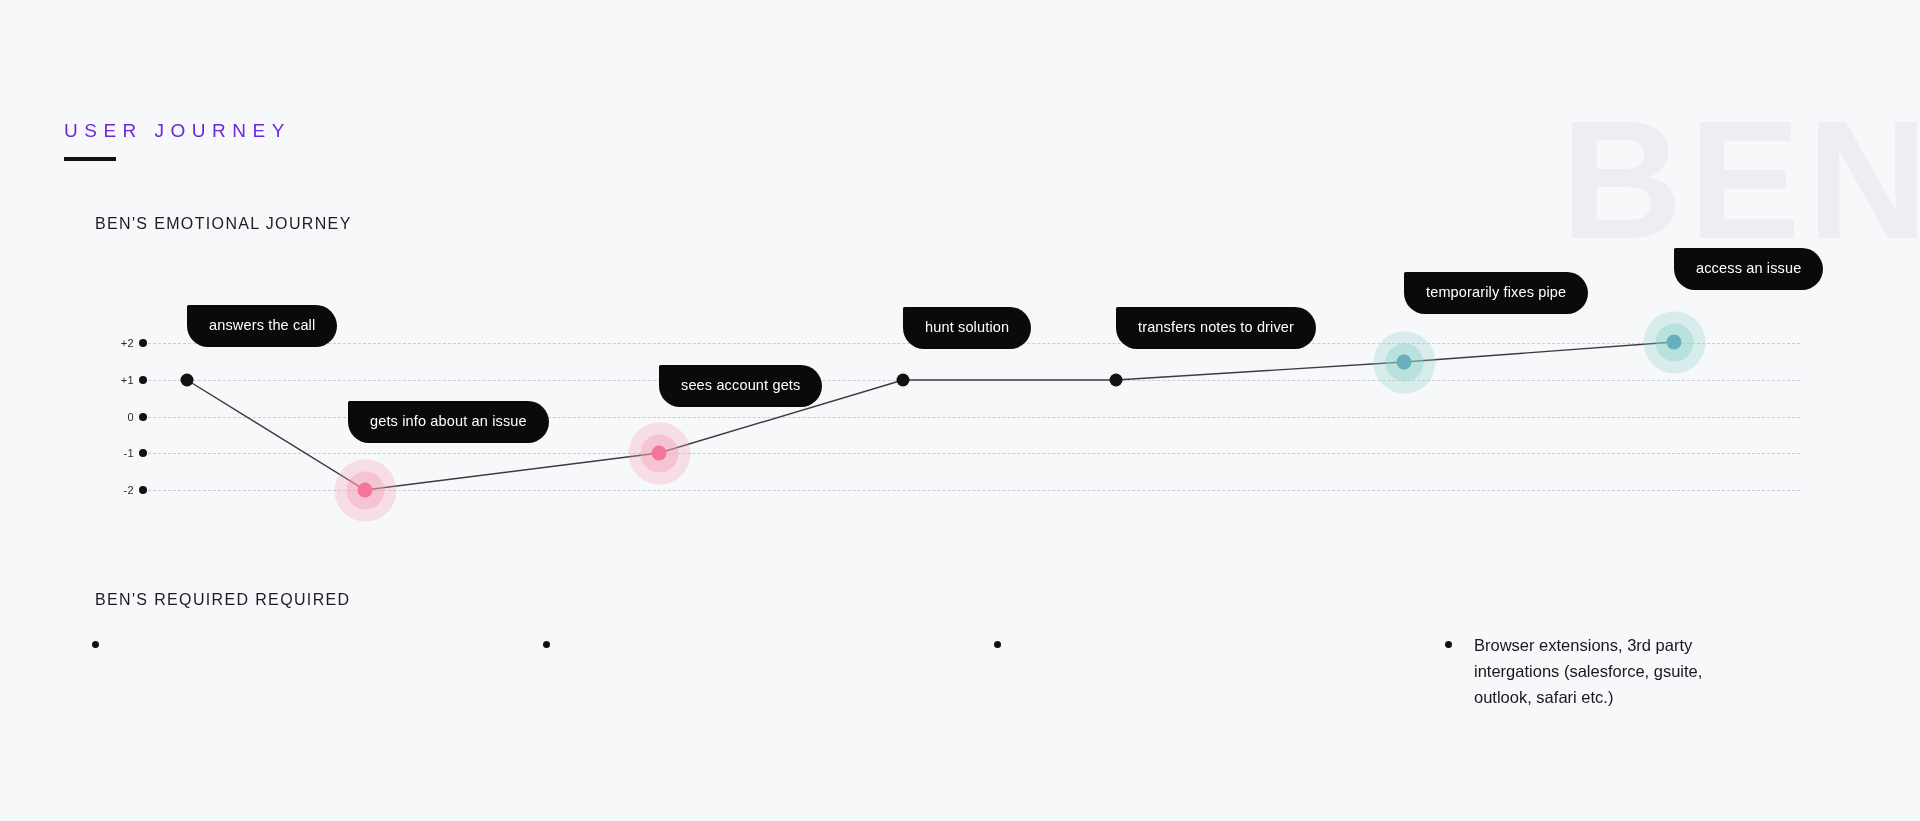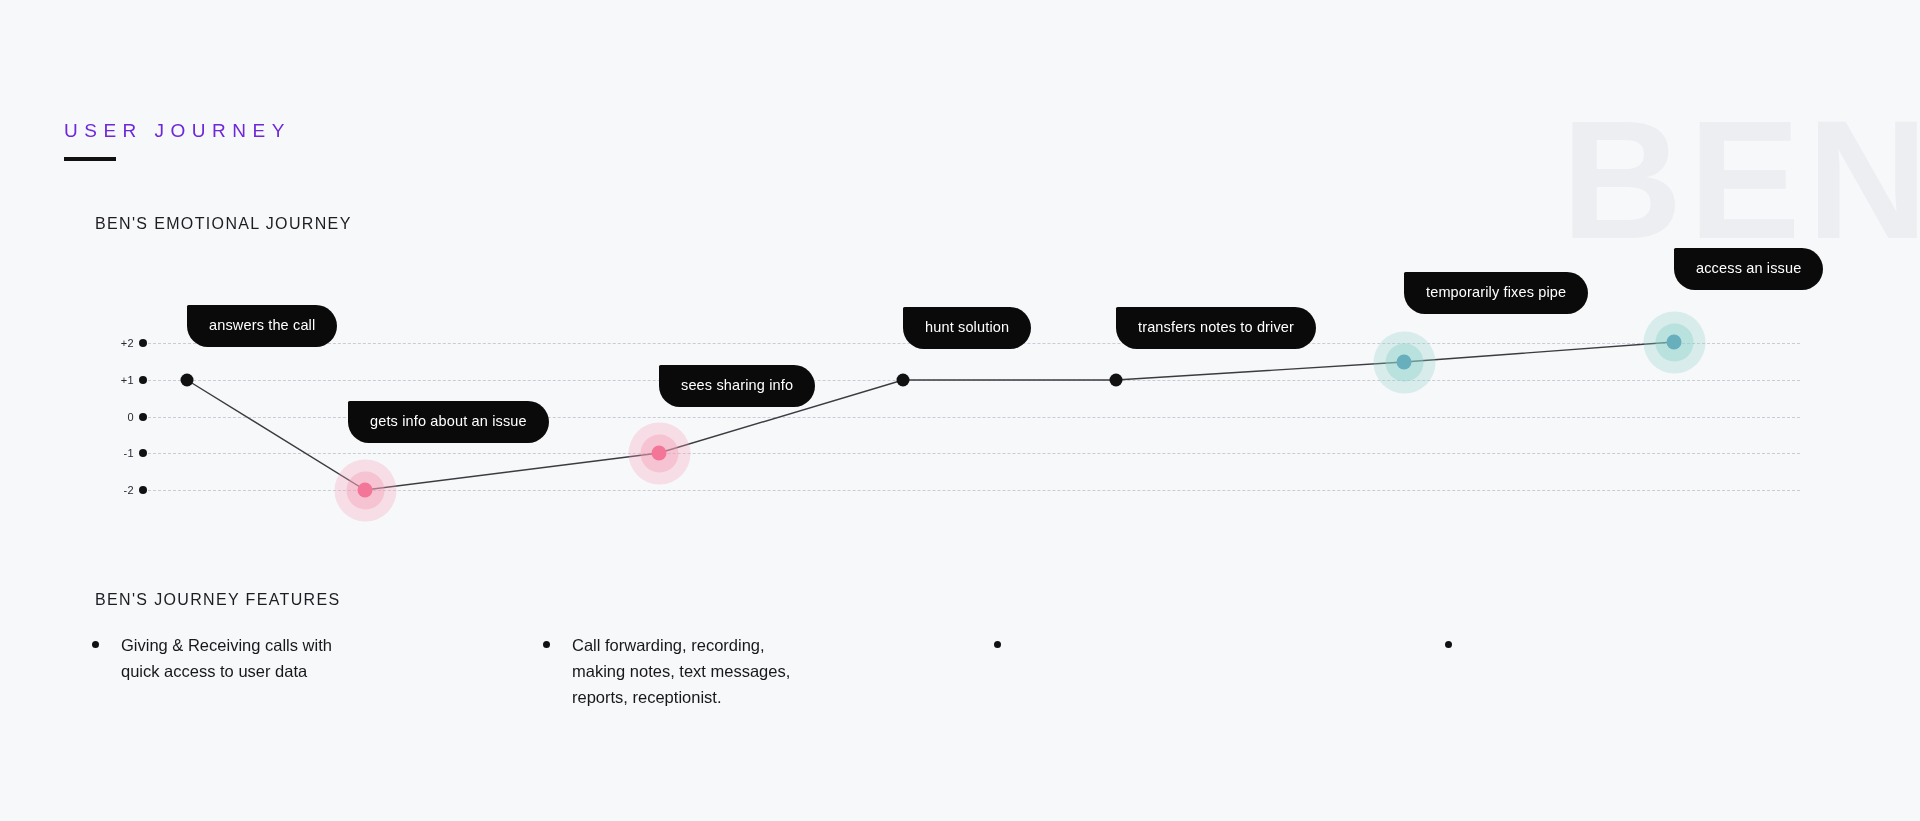--- a/index.html
+++ b/index.html
@@ -223,37 +223,35 @@
   <div class="node glow pink" style="left:365px;  top:490px"></div>
   <div class="node glow pink" style="left:659px;  top:453px"></div>
   <div class="node" style="left:903px;  top:380px"></div>
   <div class="node" style="left:1116px; top:380px"></div>
   <div class="node glow teal" style="left:1404px; top:362px"></div>
   <div class="node glow teal" style="left:1674px; top:342px"></div>
 </div>
 
 <div class="tip" style="left:187px;  top:305px">answers the call</div>
 <div class="tip" style="left:348px;  top:401px">gets info about an issue</div>
-<div class="tip" style="left:659px;  top:365px">sees sharing info</div>
+<div class="tip" style="left:659px;  top:365px">sees account gets</div>
 <div class="tip" style="left:903px;  top:307px">hunt solution</div>
 <div class="tip" style="left:1116px; top:307px">transfers notes to driver</div>
 <div class="tip" style="left:1404px; top:272px">temporarily fixes pipe</div>
 <div class="tip" style="left:1674px; top:248px">access an issue</div>
 
-<div class="sub-title" id="features-title">BEN'S JOURNEY FEATURES</div>
+<div class="sub-title" id="features-title">BEN'S REQUIRED REQUIRED</div>
 
 <div class="feature" style="left:92px">
   <span class="bullet"></span>
-  <span class="ftext">Giving &amp; Receiving calls with
-quick access to user data</span>
 </div>
 <div class="feature" style="left:543px">
   <span class="bullet"></span>
-  <span class="ftext">Call forwarding, recording,
-making notes, text messages,
-reports, receptionist.</span>
 </div>
 <div class="feature" style="left:994px">
   <span class="bullet"></span>
 </div>
 <div class="feature" style="left:1445px">
   <span class="bullet"></span>
+  <span class="ftext">Browser extensions, 3rd party
+intergations (salesforce, gsuite,
+outlook, safari etc.)</span>
 </div>
 
 </body></html>

